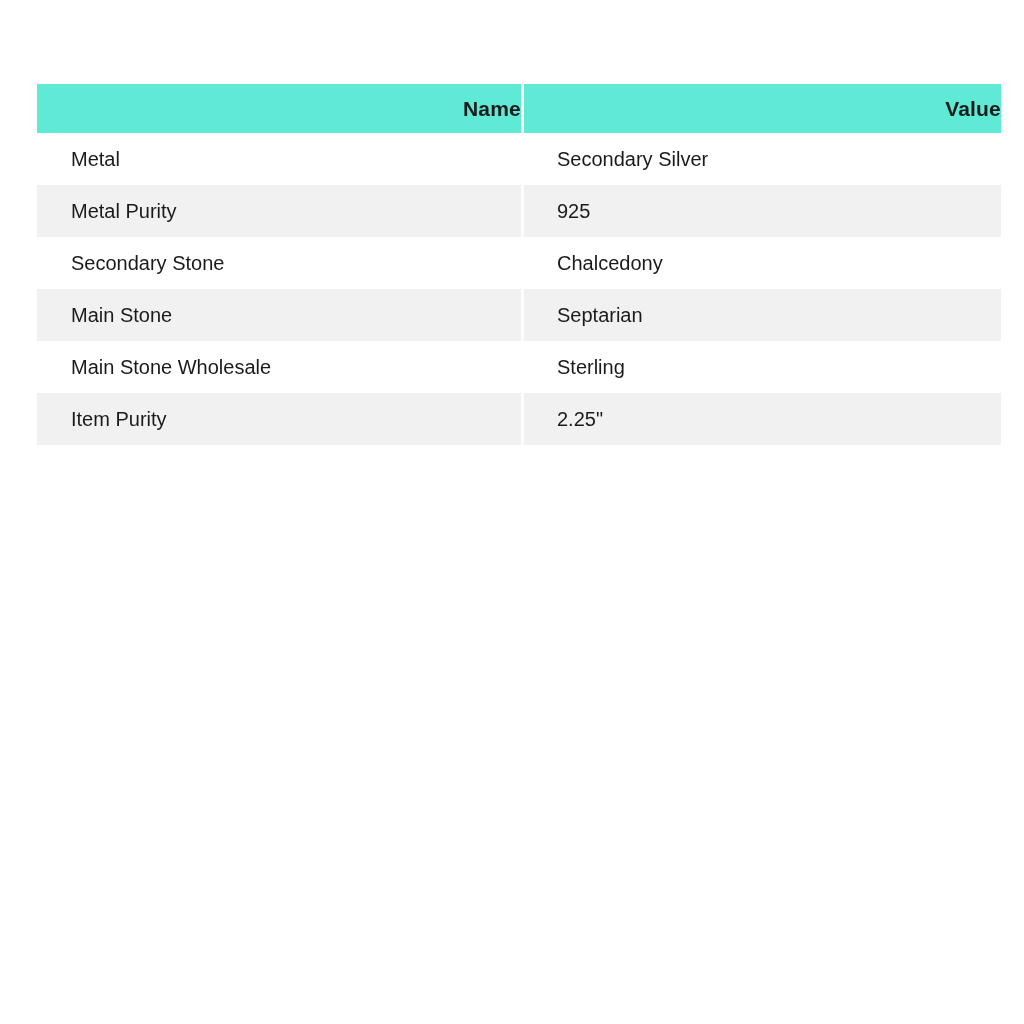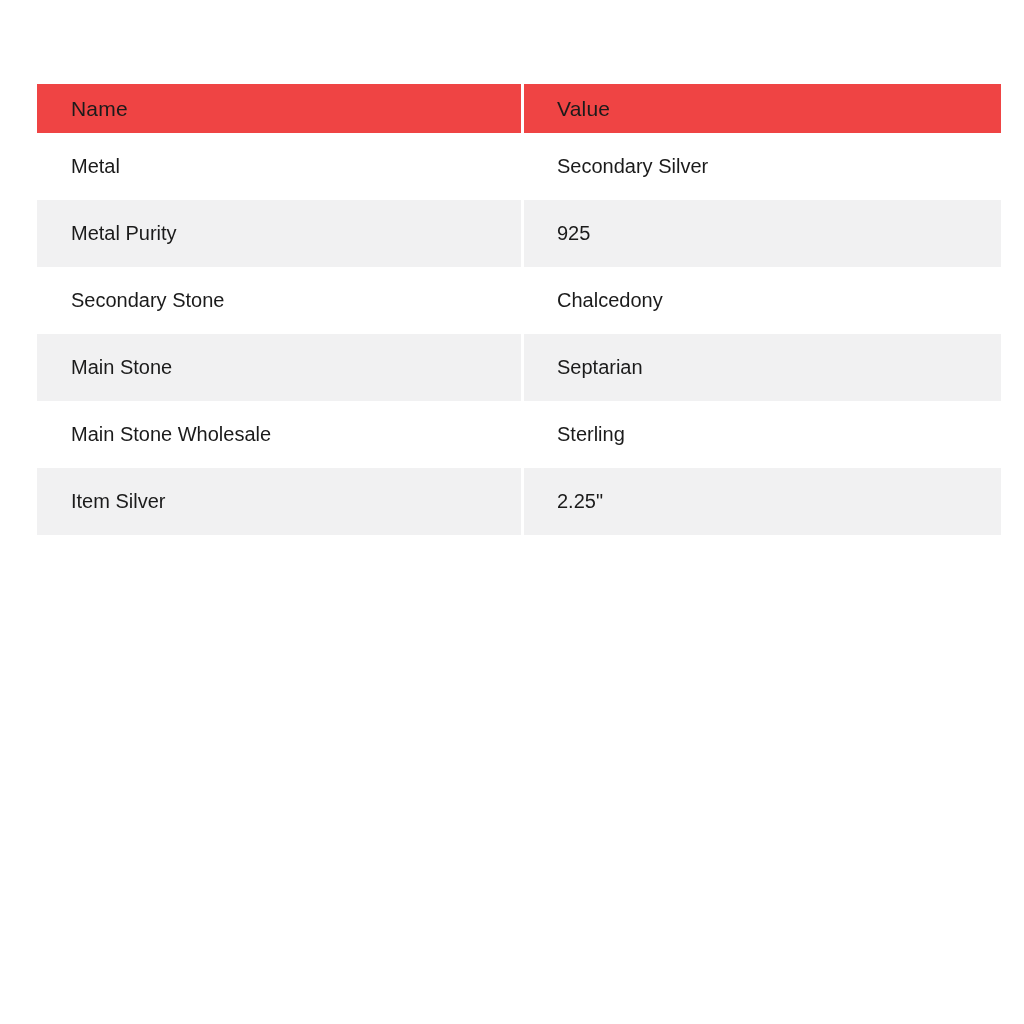--- a/index.html
+++ b/index.html
@@ -17,30 +17,30 @@
     width: 964px;
   }
   table.specs {
     width: 100%;
     border-collapse: separate;
     border-spacing: 0;
     table-layout: fixed;
   }
   table.specs col.c1 { width: 487px; }
   table.specs th {
-    background: #ef4444;
+    background: #5eead4;
     height: 49px;
-    text-align: left;
+    text-align: right;
     vertical-align: middle;
     font-size: 21px;
-    font-weight: 400;
+    font-weight: 700;
     letter-spacing: 0.2px;
   }
   table.specs td {
-    height: 67px;
+    height: 52px;
     vertical-align: middle;
     font-size: 20px;
     font-weight: 400;
   }
   table.specs th:first-child,
   table.specs td:first-child {
     padding-left: 34px;
     border-right: 3px solid #ffffff;
   }
   table.specs th:last-child,
@@ -84,18 +84,18 @@
       </tr>
       <tr>
         <td>Main Stone</td>
         <td>Septarian</td>
       </tr>
       <tr>
         <td>Main Stone Wholesale</td>
         <td>Sterling</td>
       </tr>
       <tr>
-        <td>Item Silver</td>
+        <td>Item Purity</td>
         <td>2.25"</td>
       </tr>
     </tbody>
   </table>
 </div>
 
 </body></html>

